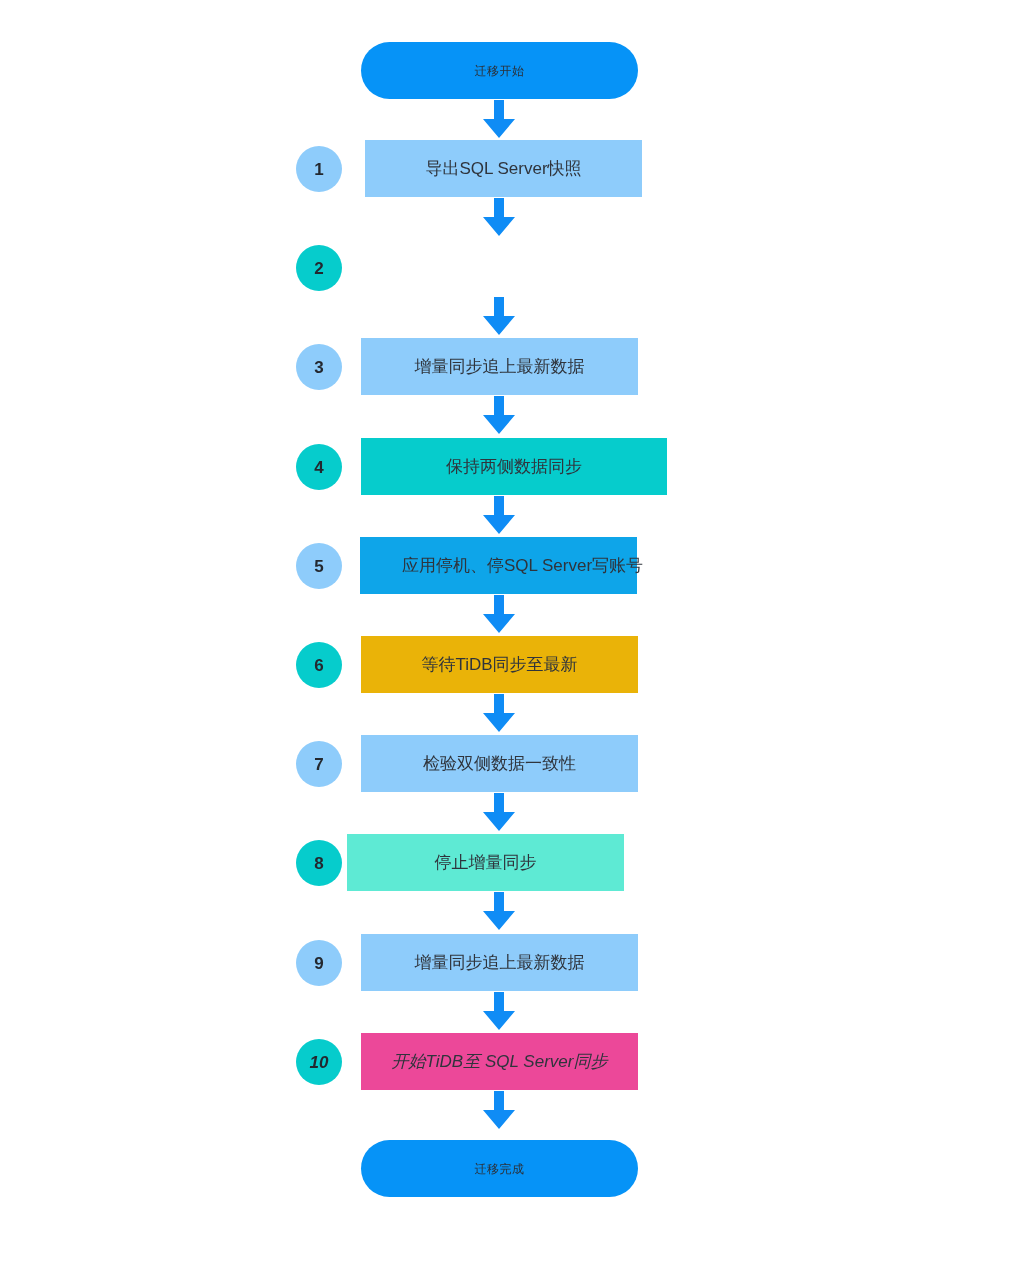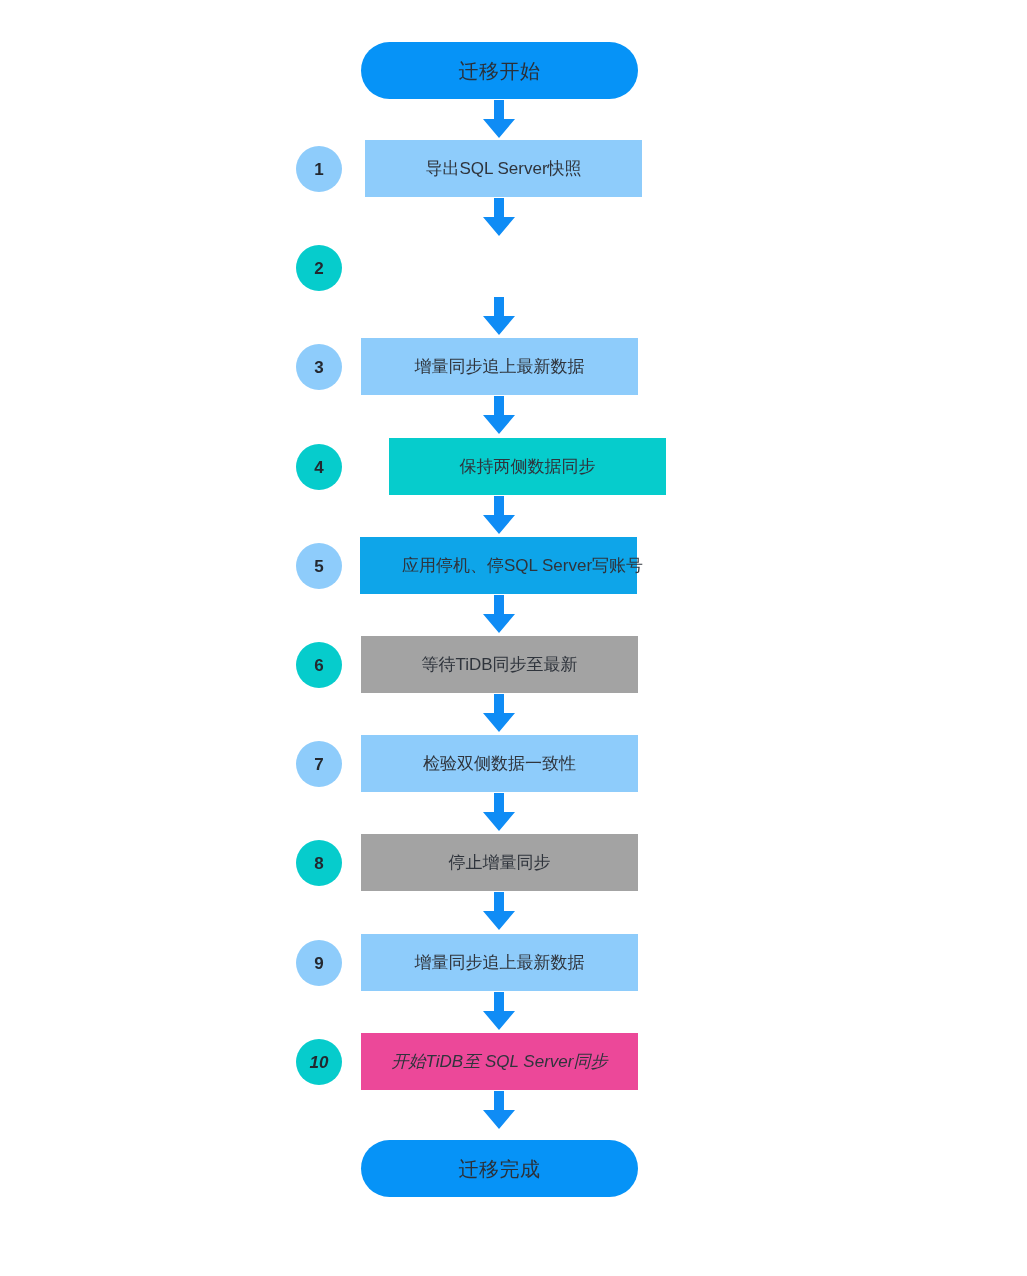--- a/index.html
+++ b/index.html
@@ -30,21 +30,21 @@
     width: 277px;
     height: 57px;
     border-radius: 29px;
     background: #0693f7;
     display: flex;
     align-items: center;
     justify-content: center;
     box-sizing: border-box;
   }
   .terminal .label {
-    font-size: 20px;
+    font-size: 12px;
     color: #2b3038;
     letter-spacing: 0.5px;
     line-height: 1;
   }
 
   
   .step-row {
     position: absolute;
     left: 0;
     width: 1027px;
@@ -138,21 +138,21 @@
       </div>
       <div class="arrow" style="left: 479px; top: 396px;">
         <svg width="40" height="40" viewBox="0 0 40 40" aria-hidden="true">
           <path d="M15 0 H25 V19 H36 L20 38 L4 19 H15 Z" fill="#0f8cf5"></path>
         </svg>
       </div>
       <div class="step-row" style="top: 438px;">
         <div class="badge" style="left: 296px; top: 6px; background: rgb(6, 204, 204);">
           <span class="num">4</span>
         </div>
-        <div class="step-box" style="left: 361px; width: 277px; background: rgb(6, 204, 204); margin-left: 28px;">
+        <div class="step-box" style="left: 361px; width: 306px; background: rgb(6, 204, 204);">
           <span class="label">保持两侧数据同步</span>
         </div>
       </div>
       <div class="arrow" style="left: 479px; top: 496px;">
         <svg width="40" height="40" viewBox="0 0 40 40" aria-hidden="true">
           <path d="M15 0 H25 V19 H36 L20 38 L4 19 H15 Z" fill="#0f8cf5"></path>
         </svg>
       </div>
       <div class="step-row" style="top: 537px;">
         <div class="badge" style="left: 296px; top: 6px; background: rgb(142, 204, 251);">
@@ -164,21 +164,21 @@
       </div>
       <div class="arrow" style="left: 479px; top: 595px;">
         <svg width="40" height="40" viewBox="0 0 40 40" aria-hidden="true">
           <path d="M15 0 H25 V19 H36 L20 38 L4 19 H15 Z" fill="#0f8cf5"></path>
         </svg>
       </div>
       <div class="step-row" style="top: 636px;">
         <div class="badge" style="left: 296px; top: 6px; background: rgb(6, 204, 204);">
           <span class="num">6</span>
         </div>
-        <div class="step-box" style="left: 361px; width: 277px; background: #a3a3a3;">
+        <div class="step-box" style="left: 361px; width: 277px; background: #eab308;">
           <span class="label">等待TiDB同步至最新</span>
         </div>
       </div>
       <div class="arrow" style="left: 479px; top: 694px;">
         <svg width="40" height="40" viewBox="0 0 40 40" aria-hidden="true">
           <path d="M15 0 H25 V19 H36 L20 38 L4 19 H15 Z" fill="#0f8cf5"></path>
         </svg>
       </div>
       <div class="step-row" style="top: 735px;">
         <div class="badge" style="left: 296px; top: 6px; background: rgb(142, 204, 251);">
@@ -190,21 +190,21 @@
       </div>
       <div class="arrow" style="left: 479px; top: 793px;">
         <svg width="40" height="40" viewBox="0 0 40 40" aria-hidden="true">
           <path d="M15 0 H25 V19 H36 L20 38 L4 19 H15 Z" fill="#0f8cf5"></path>
         </svg>
       </div>
       <div class="step-row" style="top: 834px;">
         <div class="badge" style="left: 296px; top: 6px; background: rgb(6, 204, 204);">
           <span class="num">8</span>
         </div>
-        <div class="step-box" style="left: 361px; width: 277px; background: #a3a3a3;">
+        <div class="step-box" style="left: 347px; width: 277px; background: #5eead4;">
           <span class="label">停止增量同步</span>
         </div>
       </div>
       <div class="arrow" style="left: 479px; top: 892px;">
         <svg width="40" height="40" viewBox="0 0 40 40" aria-hidden="true">
           <path d="M15 0 H25 V19 H36 L20 38 L4 19 H15 Z" fill="#0f8cf5"></path>
         </svg>
       </div>
       <div class="step-row" style="top: 934px;">
         <div class="badge" style="left: 296px; top: 6px; background: rgb(142, 204, 251);">

